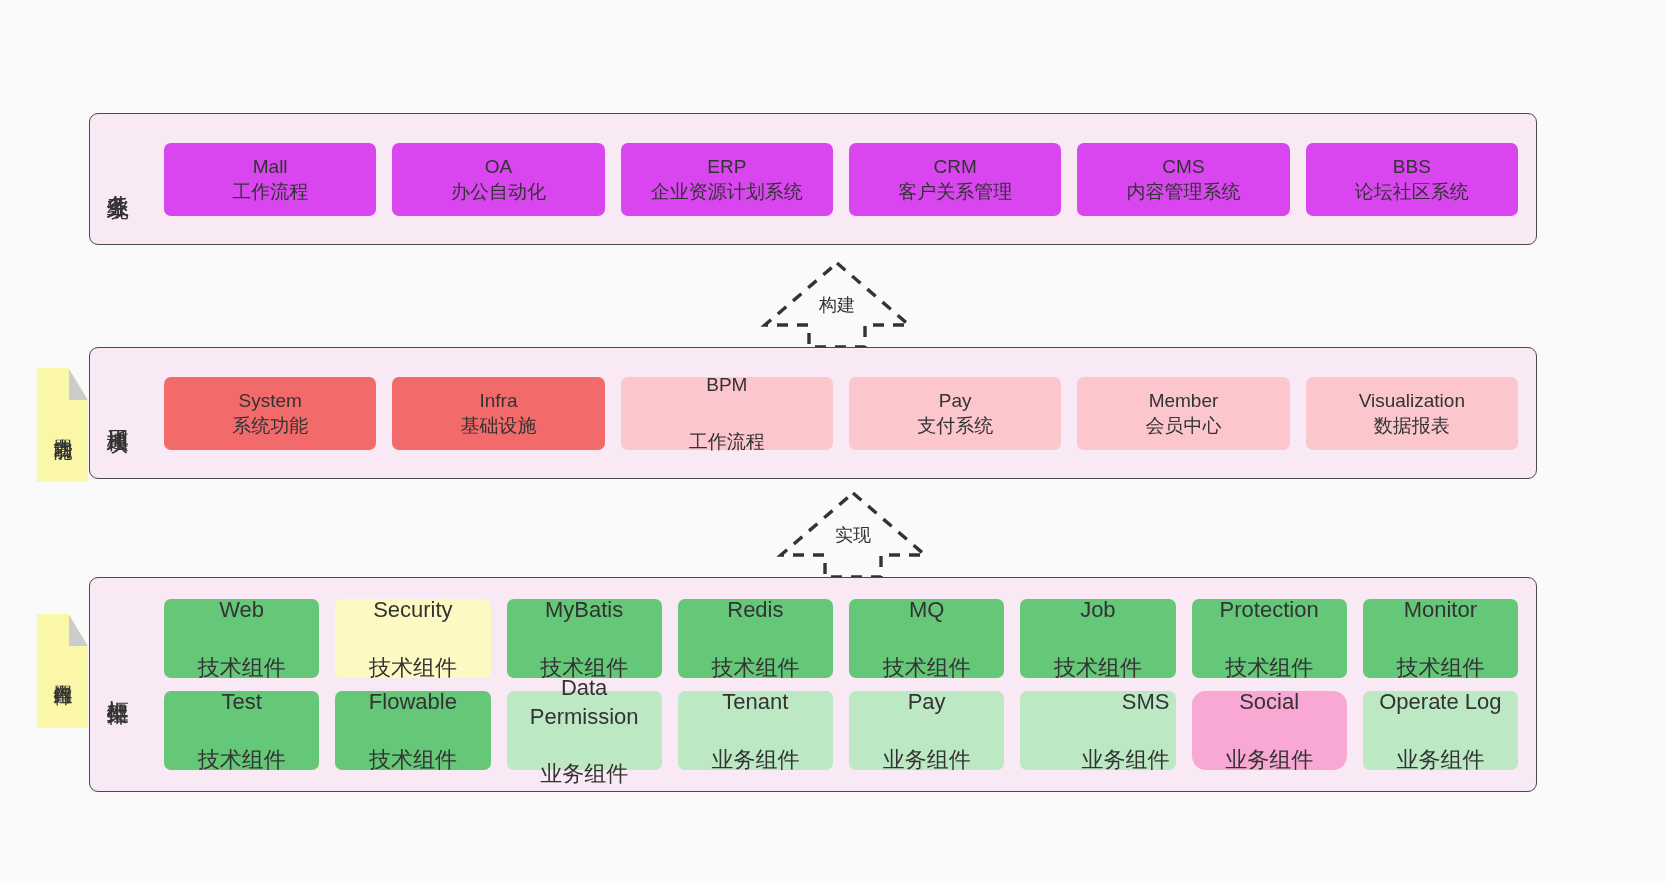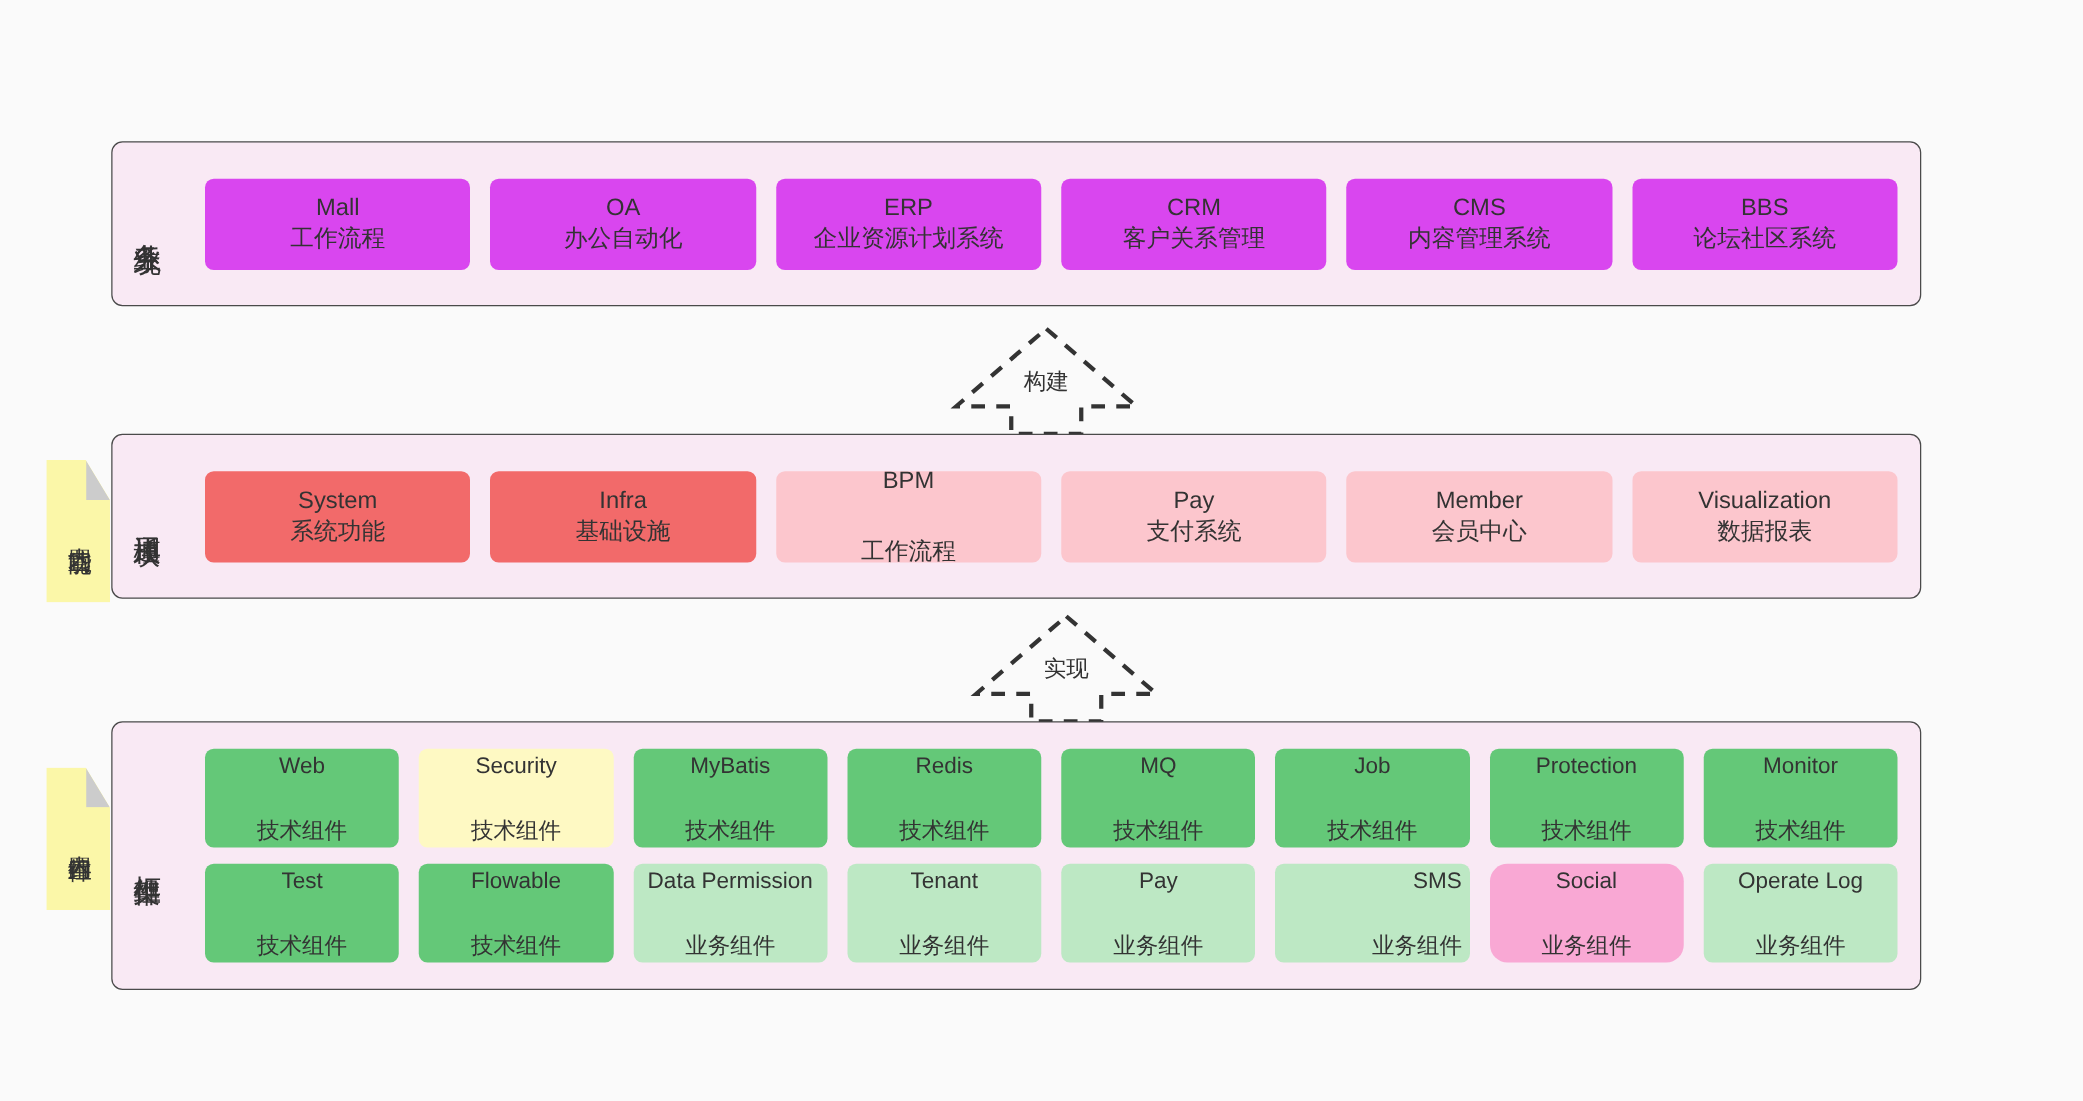--- a/index.html
+++ b/index.html
@@ -111,21 +111,21 @@
     top: 577px;
     width: 1448px;
     height: 215px;
   }
   #band-framework .cellcol {
     justify-content: center;
     gap: 13px;
   }
   #band-framework .cell {
     height: 79px;
-    font-size: 18px;
+    font-size: 22px;
     gap: 28px;
   }
 
   
   .note {
     position: absolute;
     background: #fbf7a8;
     box-sizing: border-box;
     display: flex;
     align-items: center;

